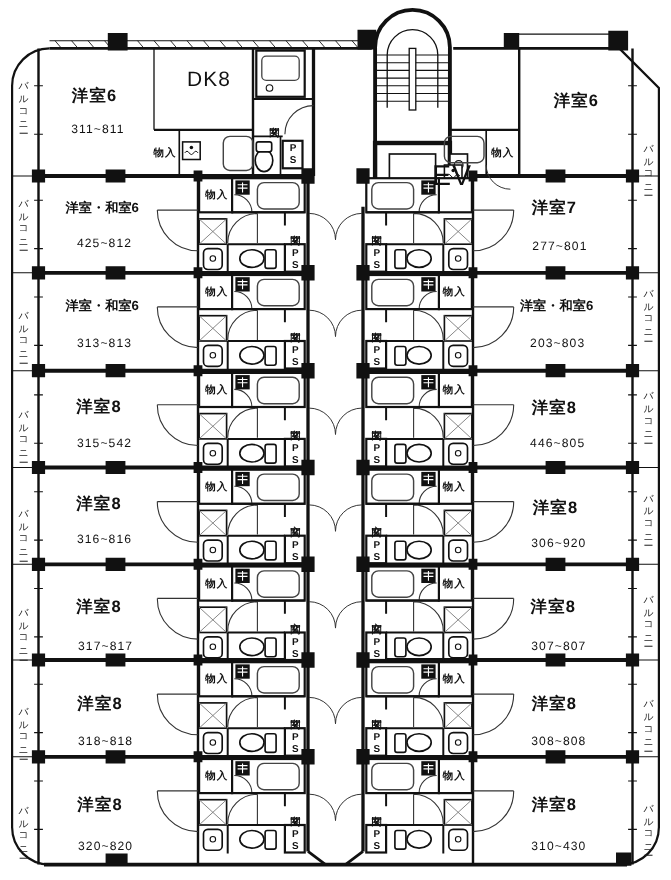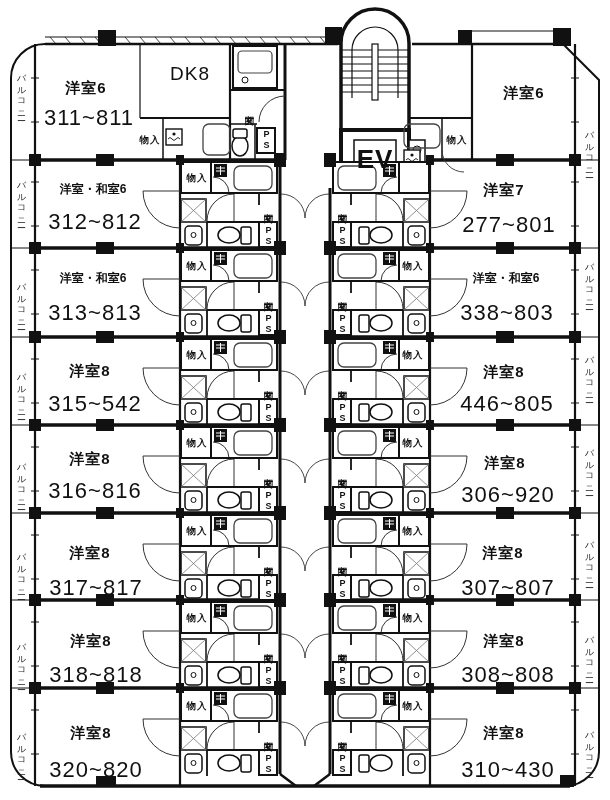--- a/index.html
+++ b/index.html
@@ -2,25 +2,25 @@
 <html><head>
 <meta charset="utf-8">
 <style>
   html,body{margin:0;padding:0;background:#e8e8e8;}
   #plan{position:relative;width:610px;height:800px;background:#fff;overflow:hidden;
         font-family:"Liberation Sans","DejaVu Sans",sans-serif;color:#111;}
   #plan svg{position:absolute;left:0;top:0;}
   .lb{position:absolute;transform:translate(-50%,-50%);white-space:nowrap;color:#111;line-height:1;}
   .nm{font-size:15px;font-weight:600;letter-spacing:1px;}
   .nm.sm{font-size:12px;letter-spacing:0;}
-  .num{font-size:22px;font-weight:400;letter-spacing:1px;text-align:center;}
+  .num{font-size:11px;font-weight:400;letter-spacing:1px;text-align:center;}
   .tiny{font-size:9.5px;font-weight:600;letter-spacing:1px;}
   .vt{writing-mode:vertical-rl;text-orientation:upright;font-size:9px;font-weight:600;letter-spacing:1px;}
   .balc{writing-mode:vertical-rl;text-orientation:upright;font-size:9px;font-weight:500;letter-spacing:2px;color:#222;}
-  .ev{font-size:26px;font-weight:700;letter-spacing:1px;}
+  .ev{font-size:26px;font-weight:400;letter-spacing:1px;margin-left:36px;}
   .dk{font-size:19px;font-weight:500;letter-spacing:1px;}
 </style>
 </head>
 <body>
 
 <div id="plan">
 
 <svg width="610" height="800" viewBox="0 0 610 800">
   <defs>
     <g id="pod">
@@ -161,39 +161,39 @@
     M324,153h12v14h-12z M324,241h12v14h-12z M324,330h12v14h-12z M324,418h12v14h-12z M324,506h12v14h-12z M324,593h12v14h-12z M324,681h12v14h-12z
     M176,155h8v10h-8z M176,243h8v10h-8z M176,332h8v10h-8z M176,420h8v10h-8z M176,508h8v10h-8z M176,595h8v10h-8z M176,683h8v10h-8z
     M426,155h8v10h-8z M426,243h8v10h-8z M426,332h8v10h-8z M426,420h8v10h-8z M426,508h8v10h-8z M426,595h8v10h-8z M426,683h8v10h-8z
     M98,30h18v16h-18z M325,27h17v18h-17z M458,30h14v14h-14z M553,28h18v18h-18z
     M96,776h20v11h-20z M560,775h14v12h-14z"></path>
 </svg>
 
 <span class="lb nm" style="left:86px;top:87px">洋室6</span>
 <span class="lb num" style="left:89px;top:118px">311~811</span>
 <span class="lb nm sm" style="left:93px;top:189px">洋室・和室6</span>
-<span class="lb num" style="left:95px;top:222px">312~812</span>
+<span class="lb num" style="left:95px;top:222px">425~812</span>
 <span class="lb nm sm" style="left:93px;top:278px">洋室・和室6</span>
 <span class="lb num" style="left:95px;top:313px">313~813</span>
 <span class="lb nm" style="left:90px;top:370px">洋室8</span>
 <span class="lb num" style="left:95px;top:404px">315~542</span>
 <span class="lb nm" style="left:90px;top:458px">洋室8</span>
 <span class="lb num" style="left:95px;top:491px">316~816</span>
 <span class="lb nm" style="left:90px;top:552px">洋室8</span>
 <span class="lb num" style="left:96px;top:588px">317~817</span>
 <span class="lb nm" style="left:91px;top:640px">洋室8</span>
 <span class="lb num" style="left:96px;top:675px">318~818</span>
 <span class="lb nm" style="left:91px;top:732px">洋室8</span>
 <span class="lb num" style="left:96px;top:770px">320~820</span>
 
 <span class="lb nm" style="left:524px;top:92px">洋室6</span>
 <span class="lb nm" style="left:504px;top:189px">洋室7</span>
 <span class="lb num" style="left:509px;top:225px">277~801</span>
 <span class="lb nm sm" style="left:506px;top:278px">洋室・和室6</span>
-<span class="lb num" style="left:507px;top:313px">338~803</span>
+<span class="lb num" style="left:507px;top:313px">203~803</span>
 <span class="lb nm" style="left:504px;top:371px">洋室8</span>
 <span class="lb num" style="left:507px;top:404px">446~805</span>
 <span class="lb nm" style="left:505px;top:462px">洋室8</span>
 <span class="lb num" style="left:508px;top:495px">306~920</span>
 <span class="lb nm" style="left:503px;top:552px">洋室8</span>
 <span class="lb num" style="left:508px;top:588px">307~807</span>
 <span class="lb nm" style="left:504px;top:640px">洋室8</span>
 <span class="lb num" style="left:508px;top:675px">308~808</span>
 <span class="lb nm" style="left:504px;top:732px">洋室8</span>
 <span class="lb num" style="left:508px;top:770px">310~430</span>

